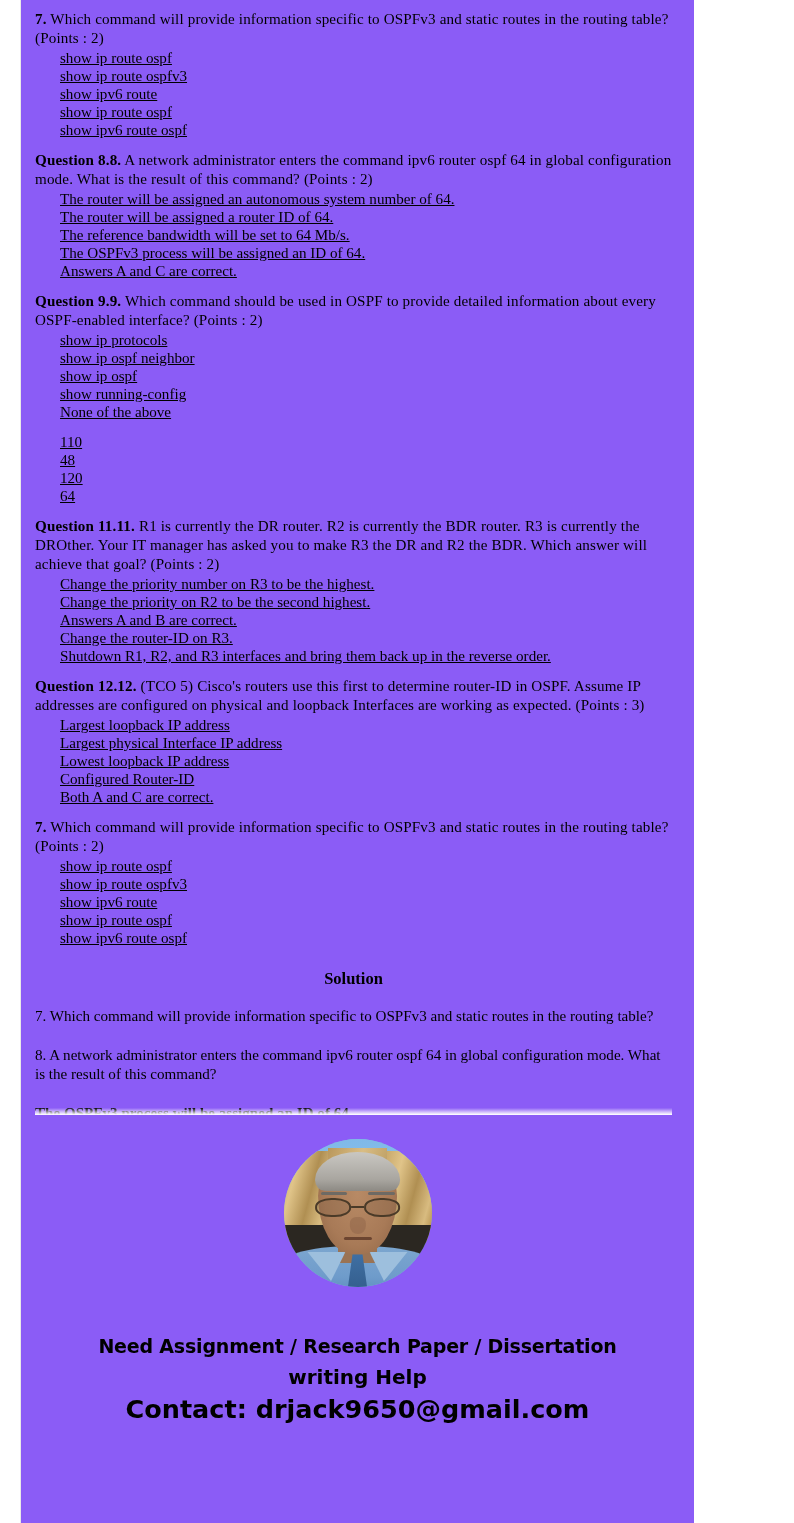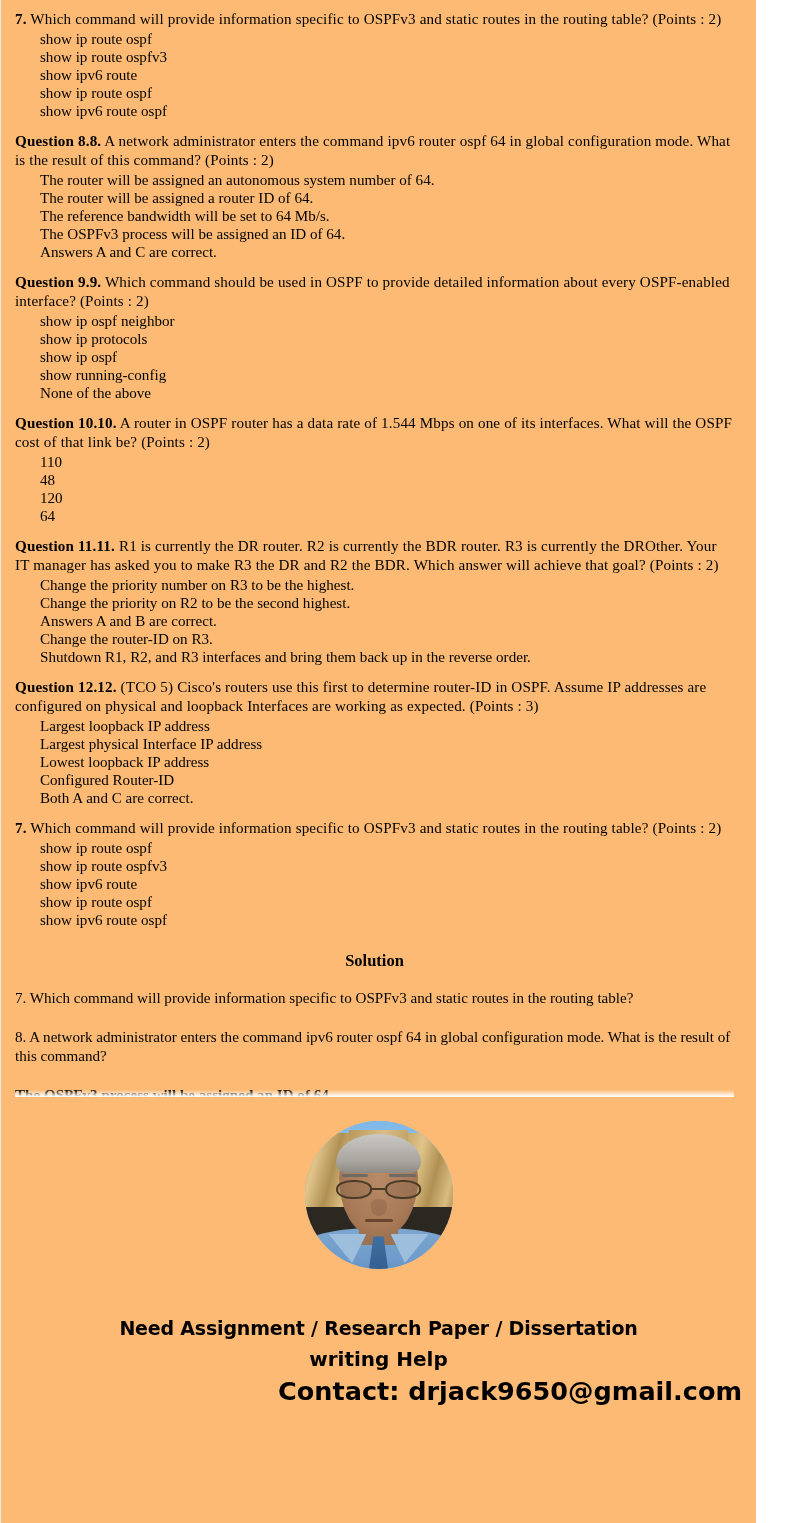--- a/index.html
+++ b/index.html
@@ -12,25 +12,26 @@
   body {
     width: 794px;
     min-height: 1523px;
     font-family: "Liberation Serif", "DejaVu Serif", serif;
     color: #000000;
     position: relative;
     overflow: hidden;
   }
 
   .page {
-    width: 756px;
+    width: 674px;
     min-height: 1523px;
-    background: #fdba74;
+    background: #8b5cf6;
     position: relative;
     border-left: 1px solid #e9e9e9;
+    margin-left: 20px;
   }
 
   
   .quiz-area {
     padding: 10px 22px 0 14px;
   }
 
   .q-block {
     margin: 0 0 4px 0;
   }
@@ -42,20 +43,21 @@
     margin: 0 0 1px 0;
     letter-spacing: 0.01em;
   }
   .q-stem .qlabel { font-weight: bold; }
   .q-stem .qprefix { font-weight: bold; }
 
   .options {
     list-style: none;
     margin: 0 0 0 0;
     padding: 0 0 0 25px;
+    text-decoration: underline;
   }
   .options li {
     font-size: 15.1px;
     line-height: 18px;
     white-space: nowrap;
   }
 
   .gap-after-q { height: 8px; }
 
   
@@ -211,21 +213,20 @@
     letter-spacing: -0.01em;
   }
   .promo .line2 {
     font-size: 20px;
     line-height: 31px;
   }
   .promo .line3 {
     font-size: 25.5px;
     line-height: 31px;
     margin-top: 1px;
-    text-align: right;
   }
 </style>
 </head>
 <body>
 
 <div class="page">
 
   <div class="quiz-area">
 
     <div class="q-block">
@@ -248,31 +249,30 @@
         <li>The reference bandwidth will be set to 64 Mb/s.</li>
         <li>The OSPFv3 process will be assigned an ID of 64.</li>
         <li>Answers A and C are correct.</li>
       </ul>
     </div>
     <div class="gap-after-q"></div>
 
     <div class="q-block">
       <p class="q-stem"><span class="qprefix">Question 9.</span><span class="qlabel">9.</span> <span>Which command should be used in OSPF to provide detailed information about every OSPF-enabled interface? (Points : 2)</span></p>
       <ul class="options">
+        <li>show ip protocols</li>
         <li>show ip ospf neighbor</li>
-        <li>show ip protocols</li>
         <li>show ip ospf</li>
         <li>show running-config</li>
         <li>None of the above</li>
       </ul>
     </div>
     <div class="gap-after-q"></div>
 
     <div class="q-block">
-      <p class="q-stem"><span class="qprefix">Question 10.</span><span class="qlabel">10.</span> <span>A router in OSPF router has a data rate of 1.544 Mbps on one of its interfaces. What will the OSPF cost of that link be? (Points : 2)</span></p>
       <ul class="options">
         <li>110</li>
         <li>48</li>
         <li>120</li>
         <li>64</li>
       </ul>
     </div>
     <div class="gap-after-q"></div>
 
     <div class="q-block">

